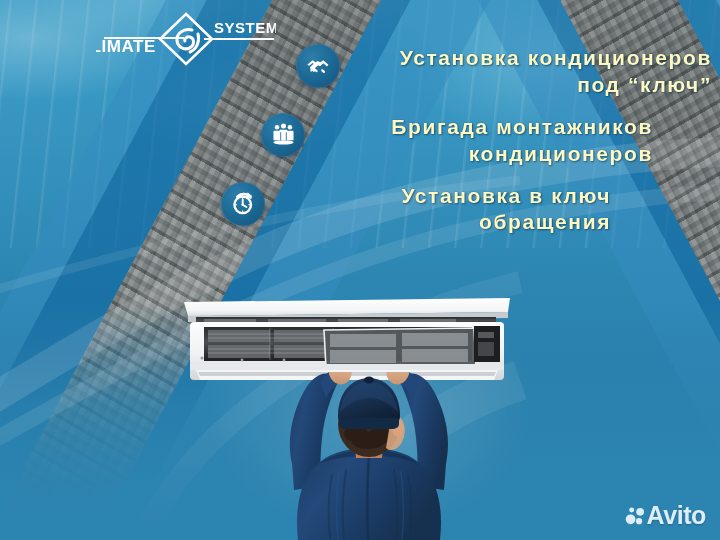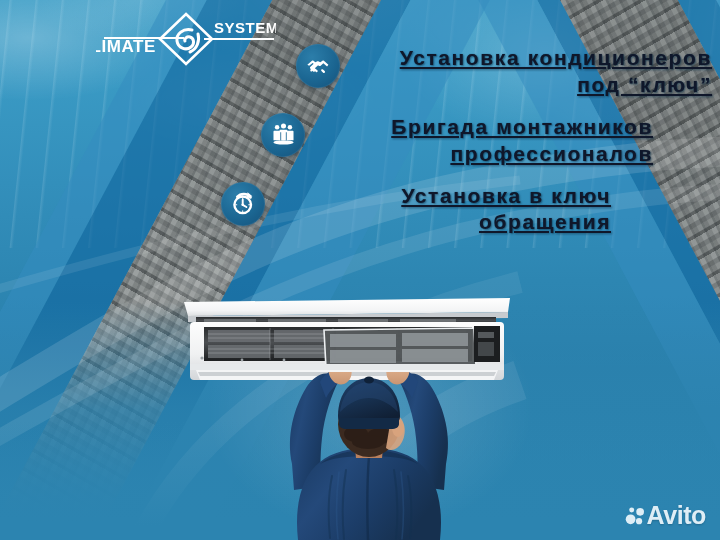--- a/index.html
+++ b/index.html
@@ -158,29 +158,28 @@
     height: 44px;
     border-radius: 50%;
     background: radial-gradient(circle at 36% 30%, #2c7eaa 0%, #1b6692 55%, #14517a 100%);
     box-shadow: 0 1px 3px rgba(8,42,66,.45), inset 0 0 0 1px rgba(255,255,255,.06);
     display: flex;
     align-items: center;
     justify-content: center;
   }
   .feature-icon svg { width: 27px; height: 27px; display: block; }
   .feature-text {
-    color: #0f172a;
+    color: #fef9c3;
     font-size: 21px;
     font-weight: 700;
     letter-spacing: 1.6px;
     line-height: 1.28;
     text-shadow: 1px 1px 2px rgba(10,48,74,.60), 0 0 1px rgba(10,48,74,.5);
     white-space: pre-line;
     padding-top: 1px;
-    text-decoration: underline;
   }
   .f1 { padding-left: 296px; }
   .f1 .feature-text { text-align: right; width: 356px; }
   .f2 { padding-left: 261px; }
   .f2 .feature-text { text-align: right; width: 332px; }
   .f3 { padding-left: 221px; }
   .f3 .feature-text { text-align: right; width: 330px; }
 
   
   .ac-wrap {
@@ -321,21 +320,21 @@
             <path d="M15.4 8.6H20c.5 0 .9.4.9.9v7.6h-6.4V9.5c0-.5.4-.9.9-.9z"></path>
             <ellipse cx="12" cy="19" rx="9" ry="1.9"></ellipse>
           </g>
           <g stroke="#1b6692" stroke-width=".75" fill="none">
             <line x1="9.5" y1="10" x2="9.5" y2="17.3"></line>
             <line x1="14.5" y1="10" x2="14.5" y2="17.3"></line>
           </g>
         </svg>
       </div>
       <div class="feature-text">Бригада монтажников
-профессионалов</div>
+кондиционеров</div>
     </div>
 
     <div class="feature f3">
       <div class="feature-icon">
         <svg viewBox="0 0 24 24" aria-hidden="true">
           <circle cx="11.3" cy="13.2" r="7.4" fill="none" stroke="#ffffff" stroke-width="2.1"></circle>
           <g stroke="#ffffff" stroke-width="1.7" stroke-linecap="round">
             <line x1="11.3" y1="13.2" x2="11.3" y2="8.6"></line>
             <line x1="11.3" y1="13.2" x2="14.6" y2="15.1"></line>
           </g>

